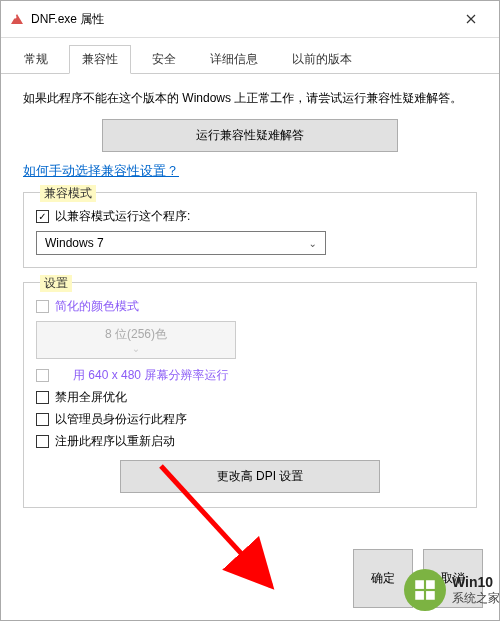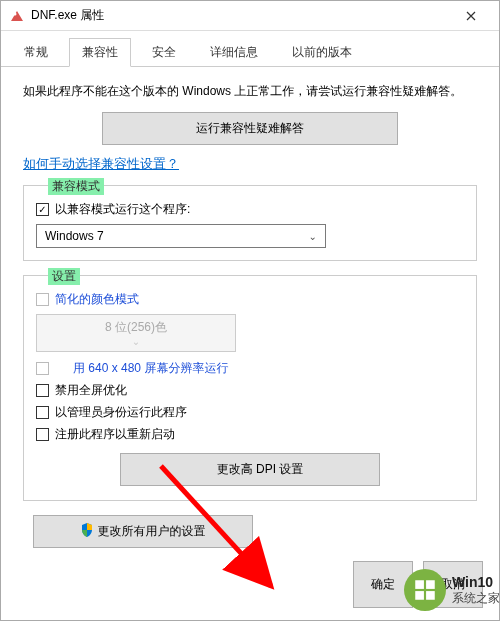--- a/index.html
+++ b/index.html
@@ -13,21 +13,21 @@
       overflow: hidden;
     }
     .window {
       width: 500px;
       height: 621px;
       border: 1px solid #aaa;
       background: #fff;
       position: relative;
     }
     .titlebar {
-      height: 30px;
+      height: 37px;
       display: flex;
       align-items: center;
       padding: 0 8px;
       border-bottom: 1px solid #ddd;
     }
     .title-icon {
       width: 16px; height: 16px;
       margin-right: 6px;
       display: inline-flex;
     }
@@ -89,22 +89,22 @@
       margin-bottom: 12px;
     }
     .fieldset {
       border: 1px solid #ccc;
       padding: 10px 12px 12px 12px;
       margin-bottom: 14px;
       position: relative;
     }
     .fieldset-label {
       position: absolute;
-      top: -8px; left: 24px;
-      background: #86efac;
+      top: -8px; left: 16px;
+      background: #fef9c3;
       padding: 0 4px;
       font-size: 12px;
       color: #333;
     }
     .checkbox-row {
       display: flex;
       align-items: center;
       gap: 6px;
       margin: 5px 0;
       font-size: 12px;
@@ -113,21 +113,21 @@
       width: 13px; height: 13px;
       border: 1px solid #333;
       display: inline-flex;
       align-items: center; justify-content: center;
       cursor: pointer;
       font-size: 10px;
       line-height: 1;
     }
     .checkbox.checked::after { content: "✓"; color: #000; }
     .checkbox.disabled { border-color: #bbb; cursor: default; }
-    .checkbox-row.disabled { color: #1d4ed8; }
+    .checkbox-row.disabled { color: #8b5cf6; }
     .select {
       width: 290px;
       border: 1px solid #7a7a7a;
       padding: 4px 8px;
       margin-top: 6px;
       display: flex;
       justify-content: space-between;
       align-items: center;
       cursor: pointer;
       font-size: 12px;
@@ -152,21 +152,21 @@
       cursor: pointer;
     }
     .footer-btns {
       position: absolute;
       bottom: 12px; right: 16px;
       display: flex;
       gap: 10px;
     }
     .footer-btn {
       width: 60px;
-      padding: 14px 0;
+      padding: 20px 0;
       text-align: center;
       border: 1px solid #adadad;
       background: #e1e1e1;
       font-size: 12px;
       cursor: pointer;
     }
     .arrow {
       position: absolute;
       pointer-events: none;
       z-index: 10;
@@ -265,30 +265,20 @@
       </div>
 
       <div class="checkbox-row">
         <span class="checkbox"></span>
         <span>注册此程序以重新启动</span>
       </div>
 
       <button class="wide-btn" style="width:260px; margin:10px auto 2px auto;padding-left:20px;">更改高 DPI 设置</button>
     </div>
 
-    <button class="shield-btn">
-      <span>
-        <svg viewBox="0 0 12 14" width="12" height="14">
-          <path d="M6 0 L11 2 V7 C11 10 8.5 13 6 14 C3.5 13 1 10 1 7 V2 Z" fill="#0078d7"></path>
-          <path d="M6 0 L11 2 V7 L6 7 Z" fill="#ffb900"></path>
-          <path d="M6 7 L6 14 C3.5 13 1 10 1 7 Z" fill="#4CAF50"></path>
-        </svg>
-      </span>
-      <span>更改所有用户的设置</span>
-    </button>
 
   </div>
 
   <div class="footer-btns">
     <button class="footer-btn">确定</button>
     <button class="footer-btn">取消</button>
   </div>
 
   <svg class="arrow" width="200" height="160" style="left:150px; top:455px;">
     <defs>

